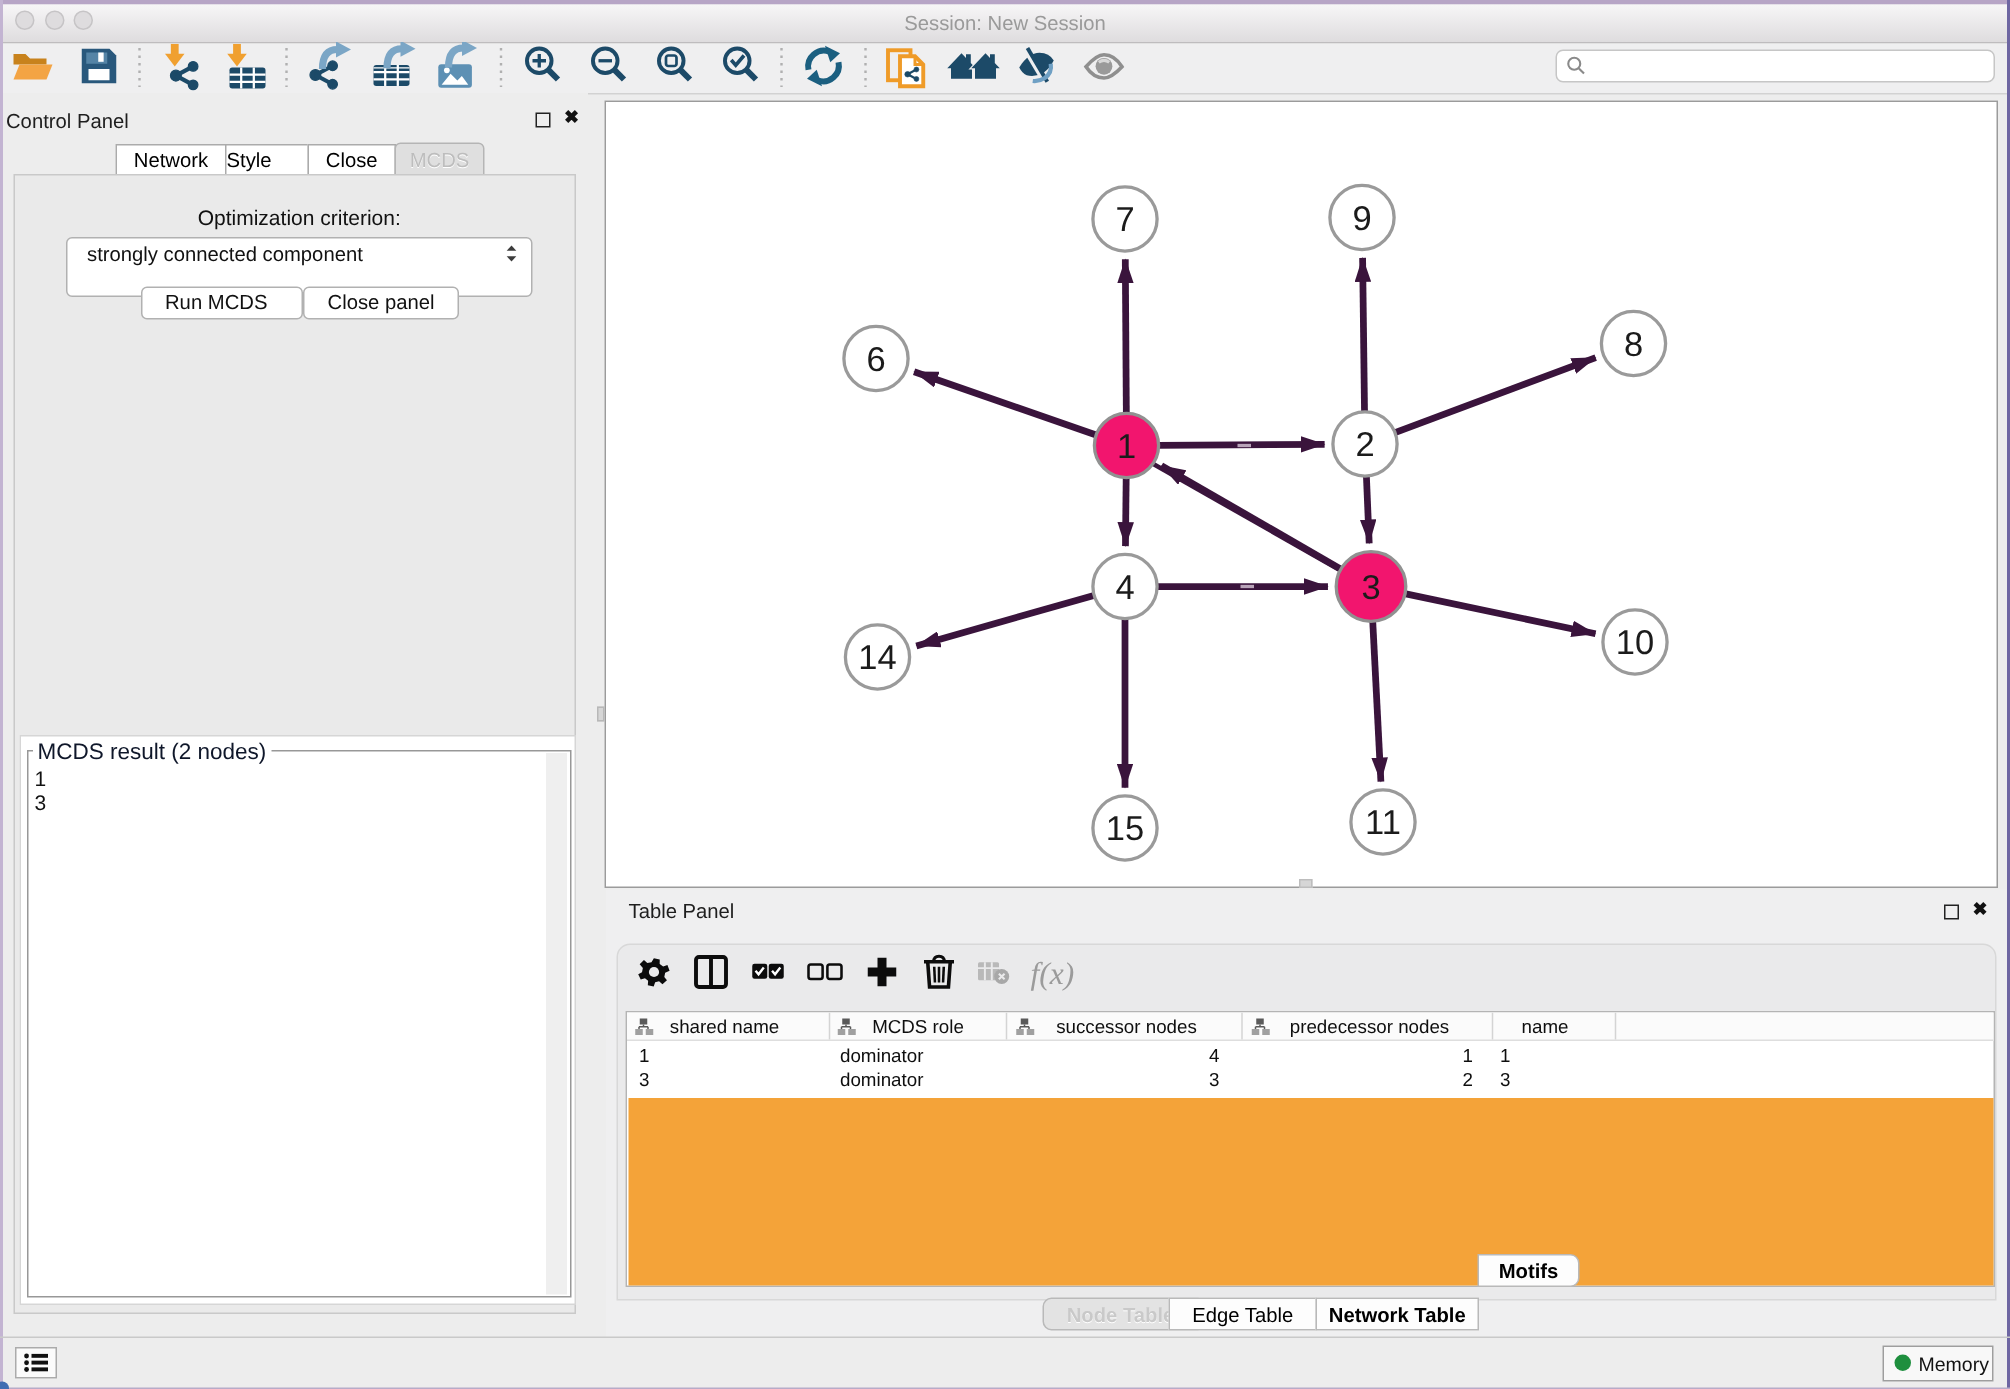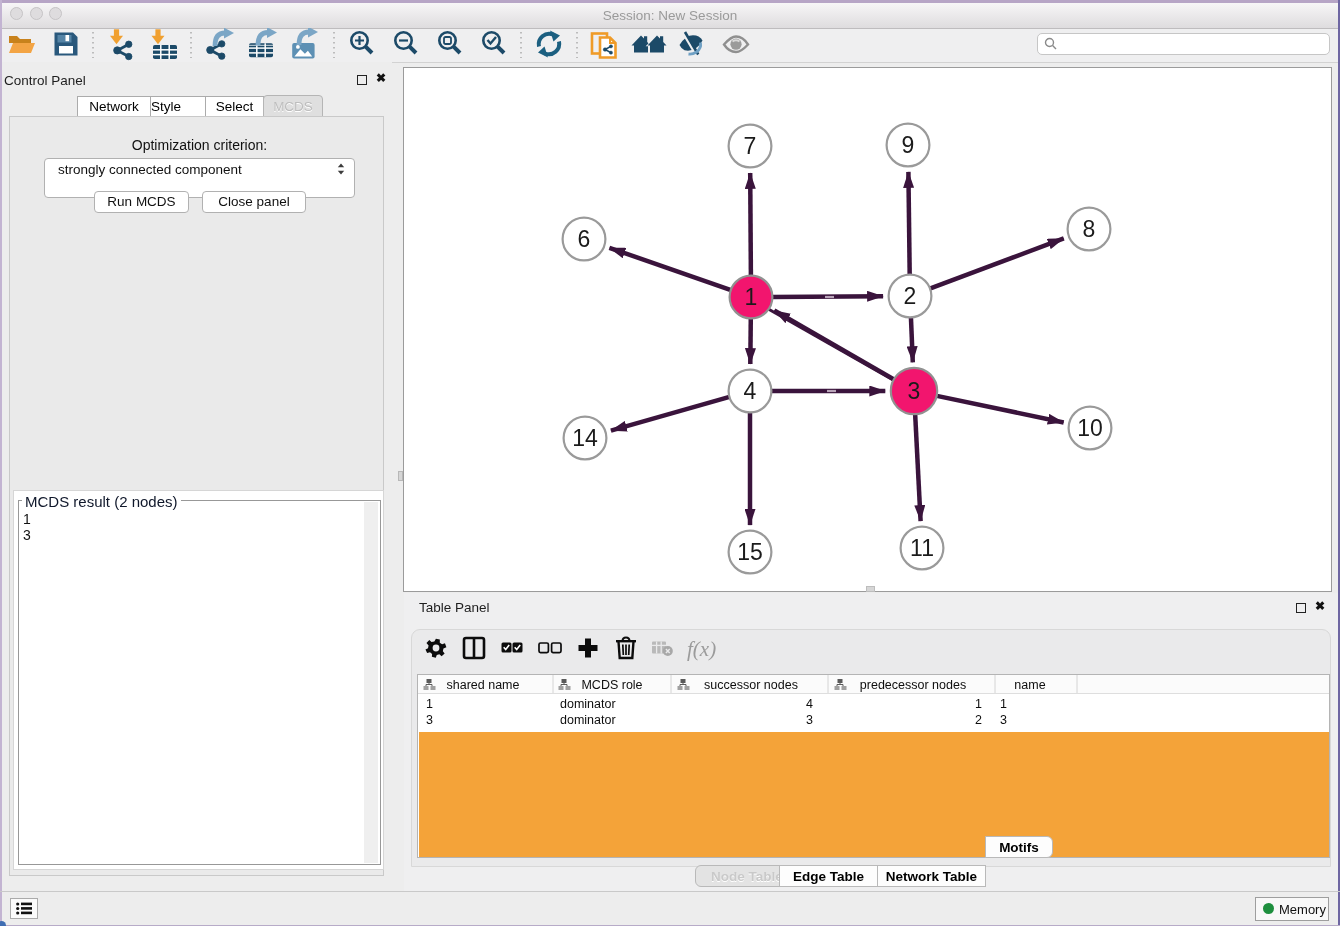--- a/index.html
+++ b/index.html
@@ -176,35 +176,35 @@
 <div class="abs" style="left:2px;top:62px;width:390px;height:833px;background:#ededed;"></div>
 <div class="abs" style="left:4px;top:73px;font-size:13.5px;color:#1e1e1e;text-align:right;">Control Panel</div>
 <div class="abs" style="left:357px;top:75px;width:8px;height:8px;border:1.6px solid #222;"></div>
 <div class="abs" style="left:376px;top:71px;font-size:12px;font-weight:bold;color:#111;">✖</div>
 
 <div class="abs" style="left:77px;top:96px;width:74px;height:21px;background:#fff;border:1px solid #ababab;box-sizing:border-box;
      text-align:center;font-size:13.5px;line-height:20px;color:#000;">Network</div>
 <div class="abs" style="left:150px;top:96px;width:56px;height:21px;background:#fff;border:1px solid #ababab;box-sizing:border-box;
      text-align:left;font-size:13.5px;line-height:20px;color:#000;">Style</div>
 <div class="abs" style="left:205px;top:96px;width:59px;height:21px;background:#fff;border:1px solid #ababab;box-sizing:border-box;
-     text-align:center;font-size:13.5px;line-height:20px;color:#000;">Select</div>
+     text-align:center;font-size:13.5px;line-height:20px;color:#000;">Close</div>
 <div class="abs" style="left:263px;top:95px;width:60px;height:22px;background:#dfdfdf;border:1px solid #b5b5b5;box-sizing:border-box;
      border-radius:4px 4px 0 0;text-align:center;font-size:13.5px;line-height:21px;color:#bdbdbd;text-shadow:0 1px 0 #fff;">MCDS</div>
 
 <div class="abs" style="left:9px;top:116px;width:375px;height:760px;background:#eaeaea;border:1px solid #c9c9c9;box-sizing:border-box;"></div>
 <div class="abs" style="left:44px;top:137px;width:311px;text-align:center;font-size:14px;color:#111;">Optimization criterion:</div>
 <div class="abs" style="left:44px;top:158px;width:311px;height:40px;background:#fff;border:1px solid #b1b1b1;border-radius:4px;box-sizing:border-box;">
   <div class="abs" style="left:13px;top:3px;font-size:13.5px;color:#111;">strongly connected component</div>
   <svg width="10" height="14" style="position:absolute;right:8px;top:3px" viewBox="0 0 10 14">
     <path d="M1.8 5.2 L5 1.6 L8.2 5.2 Z" fill="#3c3c3c"></path>
     <path d="M1.8 8.8 L5 12.4 L8.2 8.8 Z" fill="#3c3c3c"></path>
   </svg>
 </div>
-<div class="abs" style="left:94px;top:191px;width:95px;height:22px;background:#fff;border:1px solid #b1b1b1;border-radius:4px;box-sizing:border-box;
-     text-align:center;font-size:13.5px;line-height:20px;color:#111;">Run MCDS</div>
+<div class="abs" style="left:94px;top:191px;width:108px;height:22px;background:#fff;border:1px solid #b1b1b1;border-radius:4px;box-sizing:border-box;
+     text-align:left;font-size:13.5px;line-height:20px;color:#111;padding-left:15px;">Run MCDS</div>
 <div class="abs" style="left:202px;top:191px;width:104px;height:22px;background:#fff;border:1px solid #b1b1b1;border-radius:4px;box-sizing:border-box;
      text-align:center;font-size:13.5px;line-height:20px;color:#111;">Close panel</div>
 
 <div class="abs" style="left:13px;top:490px;width:371px;height:380px;background:#fff;border:1px solid #d6d6d6;box-sizing:border-box;"></div>
 <div class="abs" style="left:18px;top:500px;width:363px;height:365px;border:1px solid #989898;box-sizing:border-box;"></div>
 <div class="abs" style="left:22px;top:493px;background:#fff;padding:0 3px;font-size:15px;color:#0f172a;">MCDS result (2 nodes)</div>
 <div class="abs" style="left:364px;top:502px;width:14px;height:361px;background:#efefef;"></div>
 <div class="abs" style="left:23px;top:511px;font-size:14px;color:#111;">1</div>
 <div class="abs" style="left:23px;top:527px;font-size:14px;color:#111;">3</div>
 
@@ -364,21 +364,21 @@
     <text x="564" y="49" text-anchor="end">2</text>
     <text x="582" y="49">3</text>
   </g>
 </svg>
 
 <div class="abs" style="left:419px;top:732px;width:910px;height:125px;background:#f4a339;"></div>
 
 <div class="abs" style="left:695px;top:865px;width:104px;height:22px;background:#e3e3e3;border:1px solid #b9b9b9;box-sizing:border-box;
      border-radius:6px 0 0 6px;text-align:center;font-size:13.5px;font-weight:bold;line-height:21px;color:#c9c9c9;text-shadow:0 1px 0 #fff;">Node Table</div>
 <div class="abs" style="left:779px;top:865px;width:99px;height:22px;background:#fdfdfd;border:1px solid #b9b9b9;box-sizing:border-box;
-     text-align:center;font-size:13.5px;font-weight:bold;line-height:21px;color:#000;">Edge Table</div>
+     text-align:center;font-size:13.5px;font-weight:normal;line-height:21px;color:#000;">Edge Table</div>
 <div class="abs" style="left:877px;top:865px;width:109px;height:22px;background:#fdfdfd;border:1px solid #b9b9b9;box-sizing:border-box;
      text-align:center;font-size:13.5px;font-weight:bold;line-height:21px;color:#000;">Network Table</div>
 <div class="abs" style="left:985px;top:836px;width:68px;height:22px;background:#fdfdfd;border:1px solid #b9b9b9;box-sizing:border-box;
      border-radius:0 6px 6px 0;text-align:center;font-size:13.5px;font-weight:bold;line-height:21px;color:#000;">Motifs</div>
 
 <div class="abs" style="left:0;top:891px;width:1340px;height:1px;background:#c9c9c9;"></div>
 <div class="abs" style="left:10px;top:898px;width:28px;height:21px;background:#fbfbfb;border:1px solid #ababab;box-sizing:border-box;">
   <svg width="16" height="13" style="position:absolute;left:5px;top:3px" viewBox="0 0 16 13">
     <circle cx="1.7" cy="2" r="1.6" fill="#111"></circle>
       <circle cx="1.7" cy="6.5" r="1.6" fill="#111"></circle>

